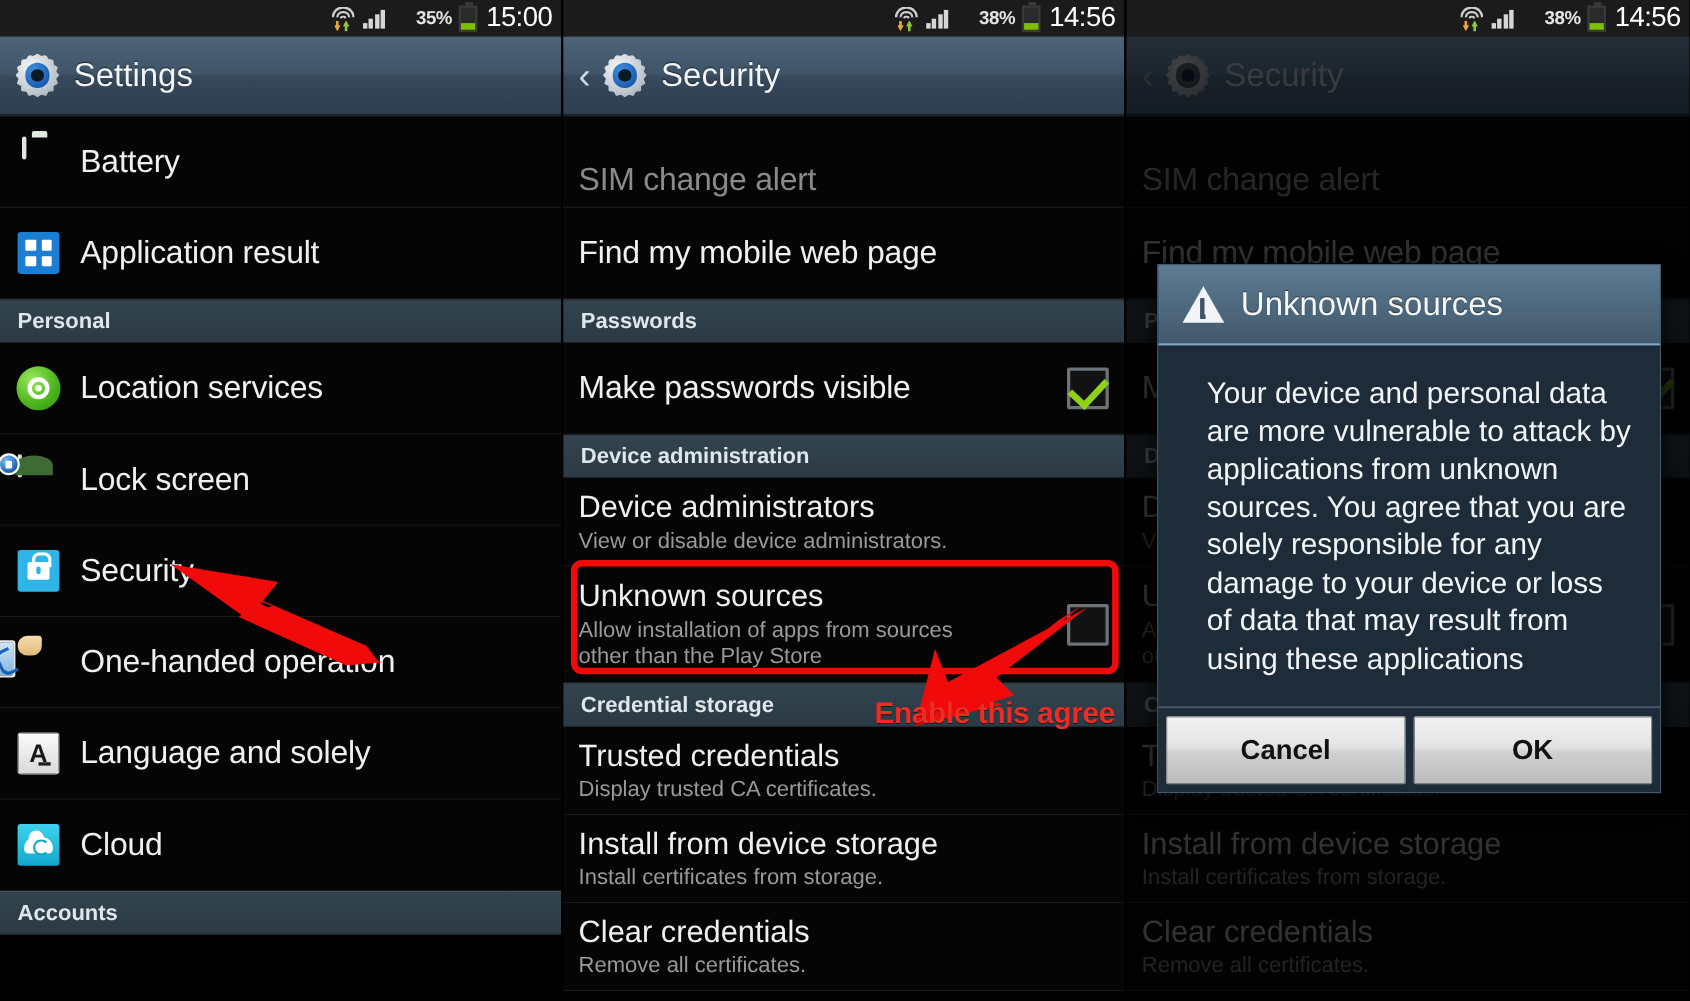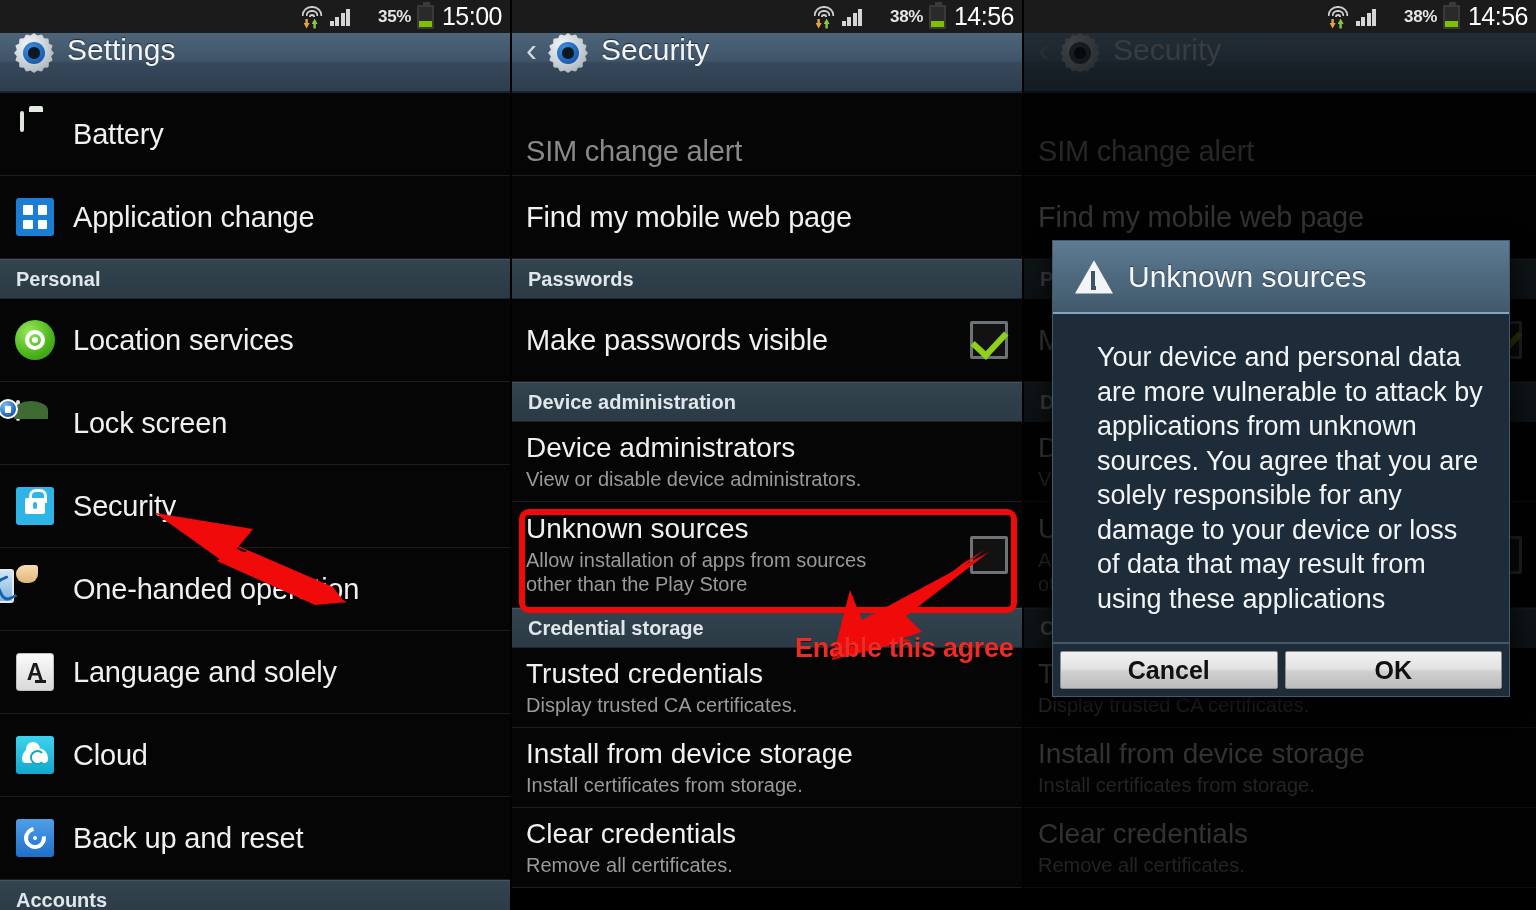--- a/index.html
+++ b/index.html
@@ -48,24 +48,24 @@
   .sb-batt {
     width: 17px; height: 24px; border: 2px solid #3a3a3a; background:#2a2a2a;
     position: relative; border-radius:1px; display:flex; align-items:flex-end;
   }
   .sb-batt:before{content:"";position:absolute;top:-5px;left:4px;width:7px;height:3px;background:#3a3a3a;}
   .sb-batt .fill{width:100%;height:30%;background:#7ec000;}
   .sb-time { color:#fff; font-size:25px; letter-spacing:-0.5px; margin-left:2px; }
 
   
   .actionbar {
-    height: 60px;
+    height: 73px;
     background: linear-gradient(#4e6478 0%, #3f5468 48%, #36485a 52%, #2d3e4e 100%);
     border-bottom: 2px solid #1a242c;
-    display: flex; gap: 13px; padding-left: 14px;
+    display: flex; align-items: center; gap: 13px; padding-left: 14px;
     position: relative; z-index: 4;
   }
   .chev { color:#cdd8e2; font-size:33px; line-height:1; font-weight:300; margin-right:-2px; }
   .gear { width: 40px; height: 40px; position: relative; flex: none; }
   .gear .teeth {
     position:absolute; inset:0; border-radius:50%;
     background:
       radial-gradient(circle at 35% 30%, #f4f6f8 0%, #c3cbd2 55%, #97a2ac 100%);
     clip-path: polygon(
       50% 0%, 59% 6%, 70% 3%, 75% 13%, 87% 14%, 87% 26%, 97% 31%, 93% 42%,
@@ -208,21 +208,21 @@
   .warn-tri:before{content:"";position:absolute;inset:0;
     background:#f2f4f6; clip-path:polygon(50% 2%,100% 100%,0 100%);}
   .warn-tri:after{content:"";position:absolute;left:47%;top:34%;width:4px;height:19px;background:#3d5466;
     transform:translateX(-50%); box-shadow:0 0 0 0 #3d5466;}
   .warn-tri .dot{position:absolute;left:50%;top:78%;width:4px;height:4px;background:#3d5466;transform:translateX(-50%);}
   .dlg-title{color:#f5f8fb;font-size:30px;text-shadow:0 -1px 1px rgba(0,0,0,.5);}
   .dlg-body{ padding:26px 22px 26px 44px; color:#f2f5f8; font-size:27px; line-height:1.28; }
   .dlg-sep{ height:2px; background:#44586a; }
   .dlg-btns{ display:flex; gap:7px; padding:7px; background:#1d2c38; }
   .dlg-btn{
-    flex:1; height:38px; display:flex; align-items:center; justify-content:center;
+    flex:1; height:62px; display:flex; align-items:center; justify-content:center;
     background:linear-gradient(#f2f2f2 0%, #e3e3e3 45%, #cfcfcf 55%, #bdbdbd 100%);
     border:1px solid #8e8e8e; border-radius:2px;
     color:#111; font-size:25px; font-weight:bold;
   }
 </style>
 </head>
 <body>
 
 <div class="screens">
 
@@ -267,21 +267,21 @@
       </div>
       <div class="row simple">
         <span class="ico">
             <span class="ic-apps">
               <i></i>
               <i></i>
               <i></i>
               <i></i>
             </span>
           </span>
-        <span class="txt">Application change</span>
+        <span class="txt">Application result</span>
       </div>
       <div class="section">Personal</div>
       <div class="row simple">
         <span class="ico">
             <span class="ic-loc">
               <i></i>
             </span>
           </span>
         <span class="txt">Location services</span>
       </div>
@@ -309,28 +309,20 @@
           </span>
         <span class="txt">Language and solely</span>
       </div>
       <div class="row simple">
         <span class="ico">
             <span class="ic-cloud">
               <span class="c"></span>
             </span>
           </span>
         <span class="txt">Cloud</span>
-      </div>
-      <div class="row simple">
-        <span class="ico">
-            <span class="ic-backup">
-              <span class="r"></span>
-            </span>
-          </span>
-        <span class="txt">Back up and reset</span>
       </div>
       <div class="section">Accounts</div>
     </div>
 
     <svg class="ann-arrow" style="left:155px;top:495px;" width="195" height="110" viewBox="0 0 195 110">
       <polygon points="0,18 92,56 70,66 190,108 178,92 74,47 96,38" fill="#f00a0a"></polygon>
       <path d="M0,18 L98,34 L70,68 Z" fill="#f00a0a"></path>
       <path d="M78,52 L192,107 L160,110 L62,66 Z" fill="#f00a0a"></path>
     </svg>
   </div>

